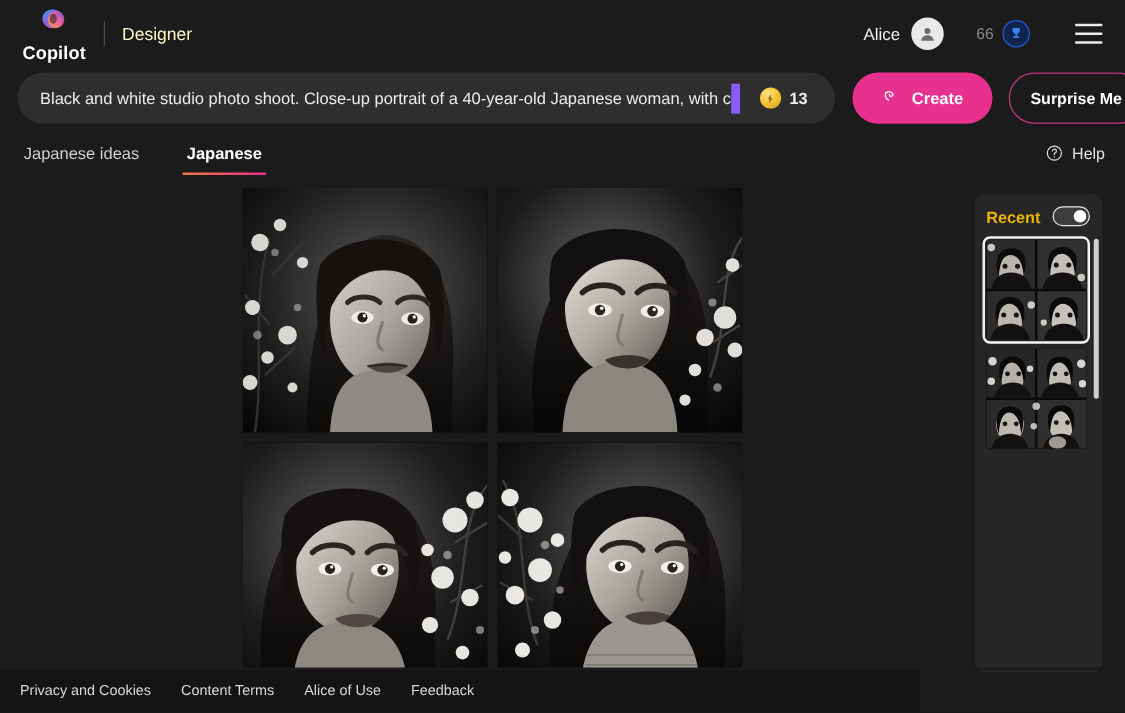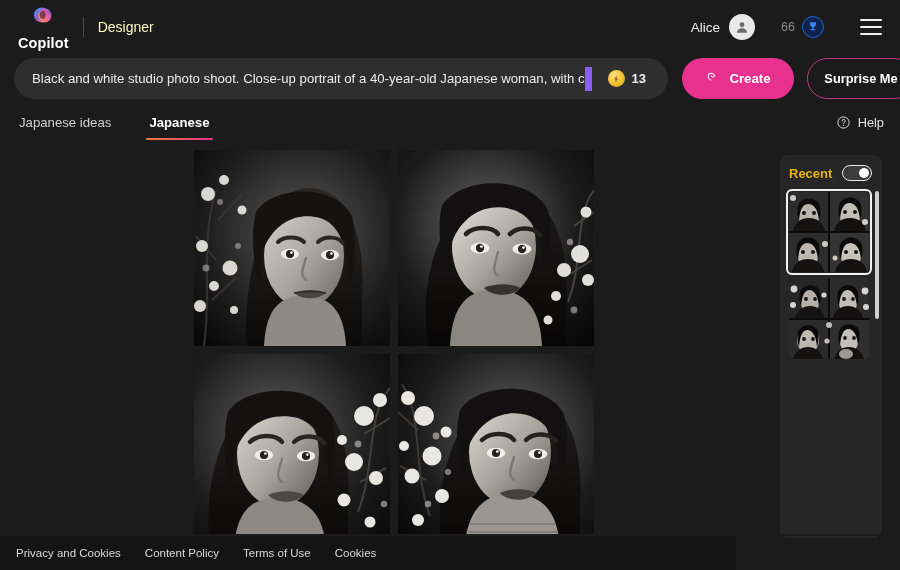--- a/index.html
+++ b/index.html
@@ -584,18 +584,18 @@
         </svg>
       </div>
     </div>
 
     <div class="panel-scroll"></div>
   </div>
 
   <div class="footer-cover"></div>
   <div class="footer">
     <a>Privacy and Cookies</a>
-    <a>Content Policy</a>
-    <a>Terms of Use</a>
-    <a>Cookies</a>
+    <a>Content Terms</a>
+    <a>Alice of Use</a>
+    <a>Feedback</a>
   </div>
 
 </div>
 
 </body></html>

